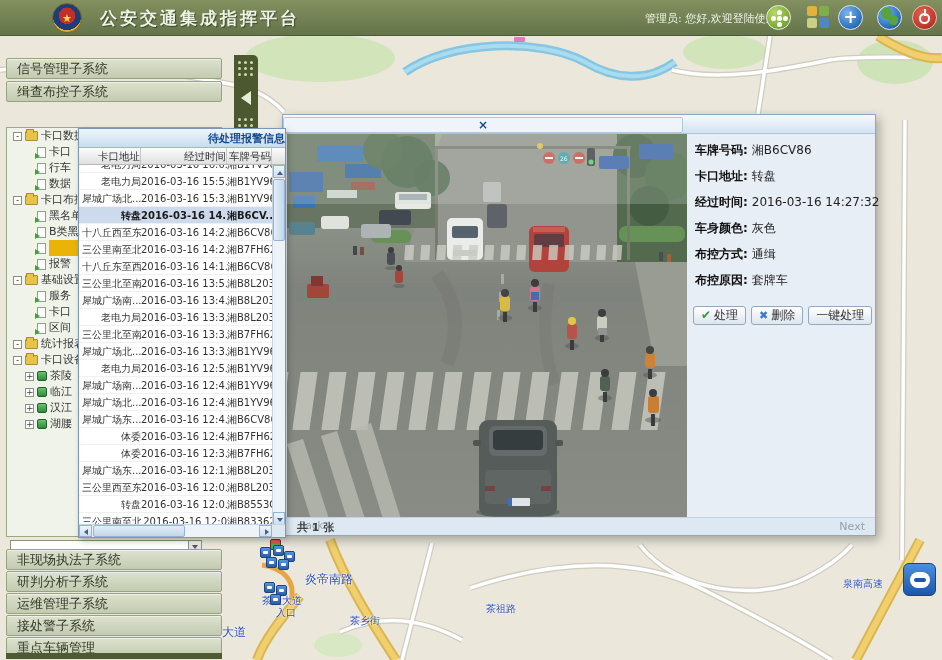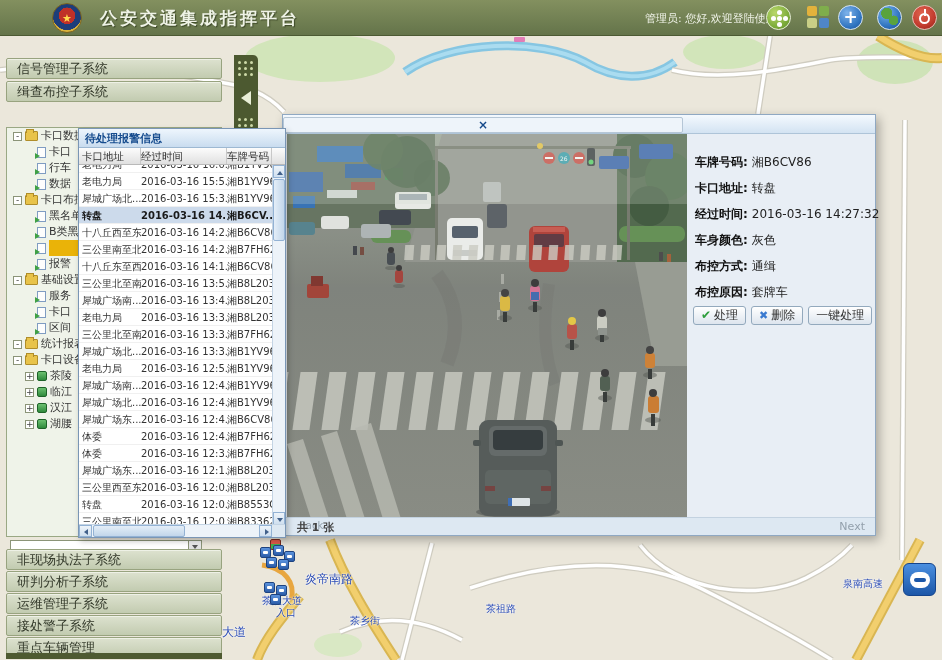--- a/index.html
+++ b/index.html
@@ -82,21 +82,21 @@
   #side-handle{position:absolute;left:234px;top:55px;width:24px;height:85px;background:#4c5930;
                border-radius:0 5px 5px 0;z-index:13;display:flex;flex-direction:column;align-items:center;
                justify-content:space-between;padding:6px 0;}
   .dotgrid{display:grid;grid-template-columns:repeat(3,4px);grid-auto-rows:4px;gap:2px;}
   .dotgrid i{width:3px;height:3px;background:#cdd9a8;border-radius:50%;}
   .tri-left{width:0;height:0;border-top:7px solid rgba(0,0,0,0);border-bottom:7px solid rgba(0,0,0,0);
             border-right:10px solid #e8eed6;}
 
   
   #alarm{position:absolute;left:78px;top:128px;width:208px;height:410px;background:#fff;
-         border:1px solid #7a96b5;z-index:30;box-shadow:2px 3px 6px rgba(0,0,0,.25);}
+         border:1px solid #7a96b5;z-index:30;box-shadow:2px 3px 6px rgba(0,0,0,.25);text-align:right;}
   #alarm-title{height:19px;background:linear-gradient(#eef6fd,#c9dcef);border-bottom:1px solid #9db8d2;
                color:#164c8e;font-size:11px;font-weight:bold;line-height:19px;padding-left:6px;}
   #alarm-head{height:17px;display:flex;background:linear-gradient(#fcfcfc,#e0e0e0);border-bottom:1px solid #b9b9b9;}
   #alarm-head span{font-size:10.5px;color:#333;line-height:16px;border-right:1px solid #c8c8c8;overflow:hidden;white-space:nowrap;}
   #alarm-rows{position:absolute;left:0;top:36px;width:201px;height:360px;overflow:hidden;}
   .arow{height:17px;display:flex;border-bottom:1px solid #f0f0f0;background:#fff;}
   .arow span{font-size:10px;color:#333;line-height:17px;overflow:hidden;white-space:nowrap;}
   .arow.sel{background:#ccdaeb;}
   .arow.sel span{font-weight:bold;color:#1a1a1a;}
   .c1{width:62px;padding-left:3px;}
@@ -123,21 +123,21 @@
   
   #modal{position:absolute;left:282px;top:114px;width:594px;height:422px;background:#e8eef5;
          border:1px solid #8fa8c2;z-index:20;box-shadow:3px 4px 10px rgba(0,0,0,.3);}
   #modal-title{position:absolute;left:0;top:0;width:100%;height:19px;
                background:linear-gradient(#f4f9fe,#d3e3f2);border-bottom:1px solid #aec4d8;}
   #modal-title span{position:absolute;left:0;top:2px;width:400px;text-align:center;
                     color:#15498a;font-size:12px;font-weight:bold;}
   #modal-close{position:absolute;right:4px;top:1px;width:16px;height:16px;color:#6f8296;font-size:13px;
                line-height:15px;text-align:center;border:1px solid #b5c6d6;border-radius:2px;background:#eef4fa;}
   #photo{position:absolute;left:4px;top:19px;width:400px;height:385px;}
-  #details{position:absolute;left:404px;top:19px;width:190px;height:385px;padding:20px 0 0 8px;}
+  #details{position:absolute;left:404px;top:19px;width:190px;height:385px;padding:8px 0 0 8px;}
   .drow{margin-bottom:9px;font-size:12px;color:#222;white-space:nowrap;}
   .drow b{font-weight:bold;color:#111;margin-right:4px;}
   #dbtns{position:absolute;left:6px;top:172px;display:flex;gap:5px;}
   .mbtn{height:19px;padding:0 7px;font-size:12px;color:#333;background:linear-gradient(#ffffff,#dde5ee);
         border:1px solid #93a9bd;border-radius:3px;line-height:17px;display:flex;align-items:center;gap:3px;}
   .ck{color:#2e9e3c;font-size:12px;font-weight:bold;}
   .xx{color:#3a7ad0;font-size:11px;font-weight:bold;}
   #modal-foot{position:absolute;left:0;bottom:0;width:100%;height:18px;background:#dde8f2;border-top:1px solid #c3d2e0;}
   #foot-back{position:absolute;left:16px;top:2px;font-size:10px;color:#93a0ac;}
   #foot-count{position:absolute;left:14px;top:2px;width:400px;text-align:left;font-size:11px;font-weight:bold;color:#444;}

